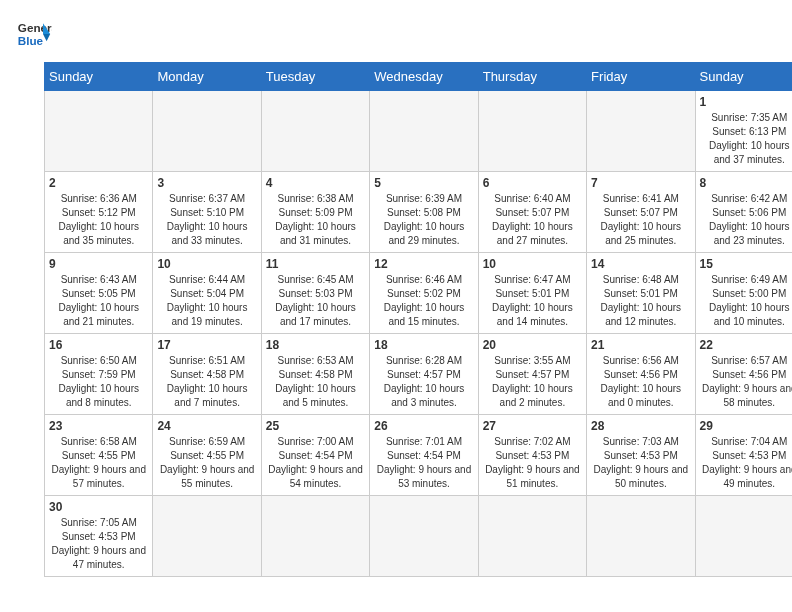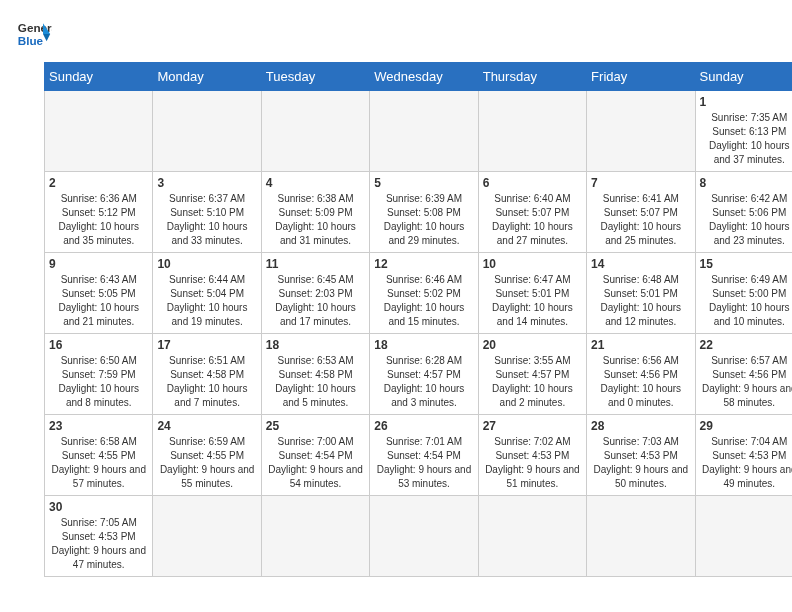--- a/index.html
+++ b/index.html
@@ -179,21 +179,21 @@
         </td>
         <td>
           <div class="day-num">10</div>
           <div class="day-info">Sunrise: 6:44 AM
 Sunset: 5:04 PM
 Daylight: 10 hours and 19 minutes.</div>
         </td>
         <td>
           <div class="day-num">11</div>
           <div class="day-info">Sunrise: 6:45 AM
-Sunset: 2:03 PM
+Sunset: 5:03 PM
 Daylight: 10 hours and 17 minutes.</div>
         </td>
         <td>
           <div class="day-num">12</div>
           <div class="day-info">Sunrise: 6:46 AM
 Sunset: 5:02 PM
 Daylight: 10 hours and 15 minutes.</div>
         </td>
         <td>
           <div class="day-num">10</div>

